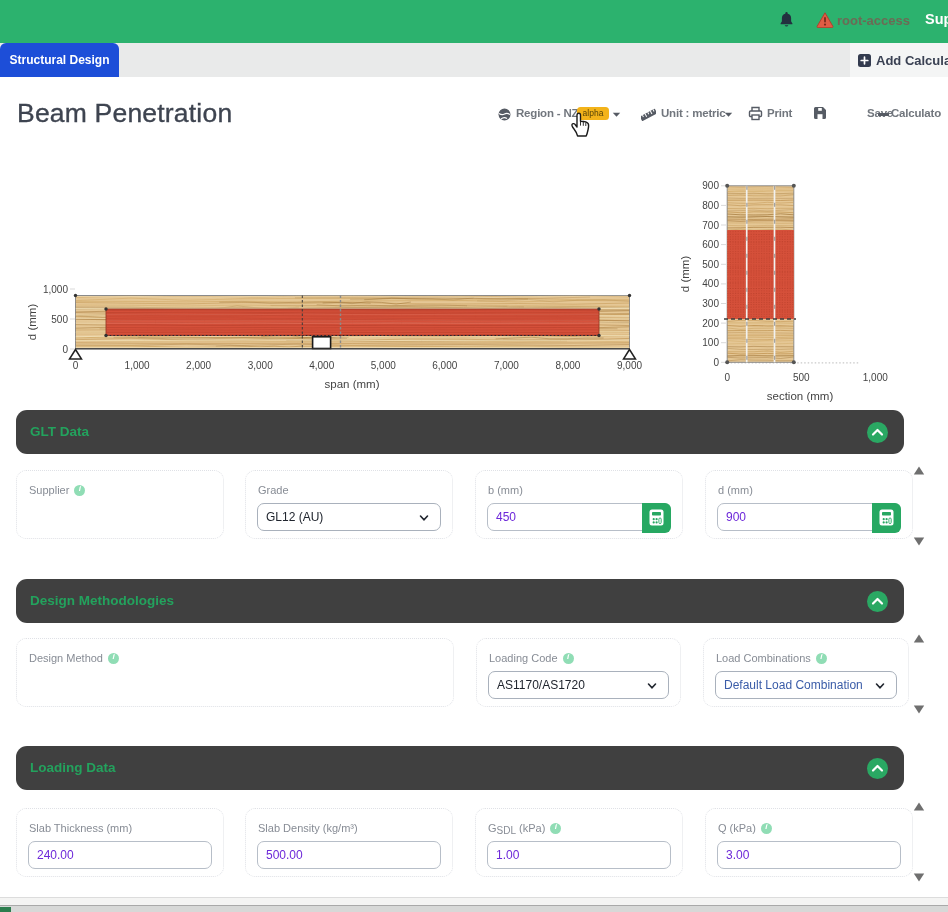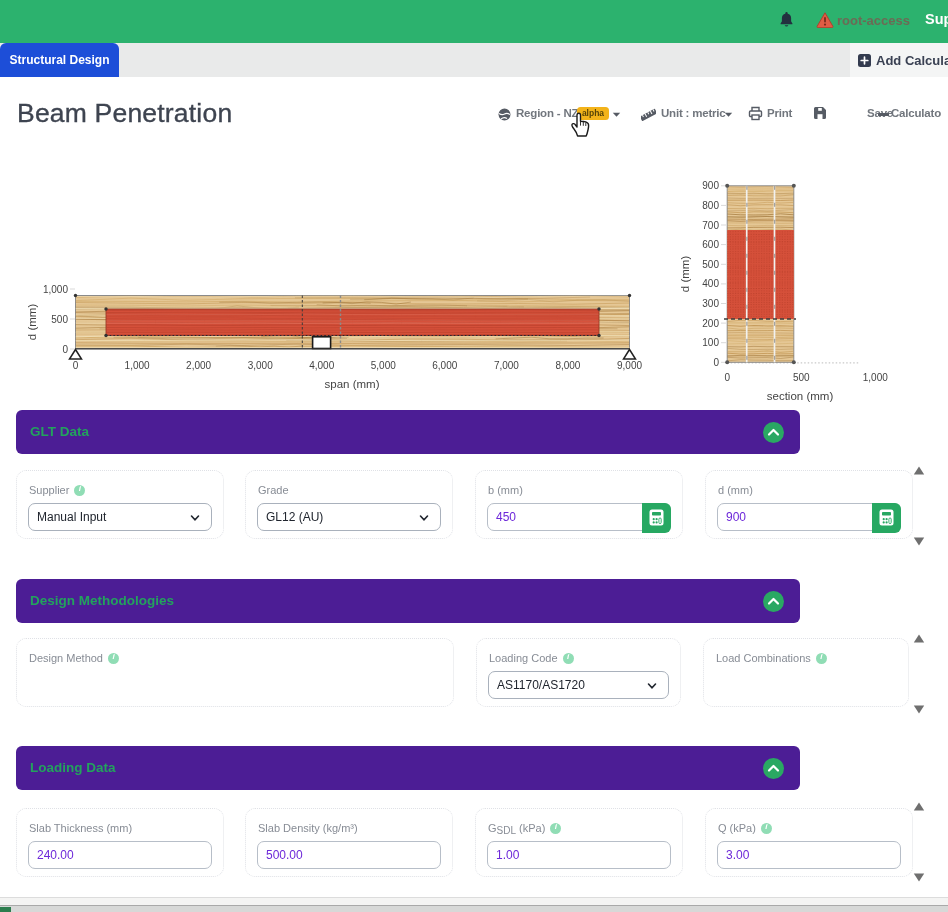--- a/index.html
+++ b/index.html
@@ -2,21 +2,21 @@
 <html><head><meta charset="utf-8"><style>
 *{margin:0;padding:0;box-sizing:border-box;}
 html,body{width:948px;height:912px;overflow:hidden;background:#fff;font-family:"Liberation Sans",sans-serif;}
 .abs{position:absolute;}
 #topbar{position:absolute;left:0;top:0;width:948px;height:43px;background:#2cb26e;}
 #tabbar{position:absolute;left:0;top:43px;width:948px;height:34px;background:#e9eaea;}
 #tabbar .right{position:absolute;left:850px;top:0;width:98px;height:34px;background:#f4f5f5;}
 #tab{position:absolute;left:0;top:0;width:119px;height:34px;background:#1d4ed8;border-radius:6px 6px 0 0;color:#fff;font-size:12px;font-weight:bold;line-height:34px;text-align:center;}
 #heading{position:absolute;left:17px;top:98px;font-size:26.5px;color:#3e4450;letter-spacing:.2px;-webkit-text-stroke:.35px #3e4450;}
 .toolitem{position:absolute;top:107px;height:18px;font-size:11.5px;font-weight:bold;color:#71767d;letter-spacing:-.2px;white-space:nowrap;}
-.band{position:absolute;left:16px;width:784px;height:44px;background:#4c1d95;border-radius:6px;}
+.band{position:absolute;left:16px;width:888px;height:44px;background:#404040;border-radius:11px;}
 .band .t{position:absolute;left:14px;top:14px;font-size:13.5px;font-weight:bold;color:#23a25d;}
 .band .btn{position:absolute;right:16px;top:11.5px;width:21px;height:21px;border-radius:50%;background:#2aa863;}
 .card{position:absolute;background:#fff;border:1px dotted #dfe1e6;border-radius:10px;height:69px;}
 .lbl{position:absolute;left:12px;top:13px;font-size:11px;color:#878c95;}
 .sel{position:absolute;left:11px;right:11px;top:32px;height:28px;border:1px solid #a9b1bc;border-radius:7px;background:#fff;font-size:12px;color:#20252e;line-height:26px;padding-left:8px;}
 .inp{position:absolute;left:11px;right:11px;top:32px;height:28px;border:1px solid #b7bec8;border-radius:7px;background:#fff;font-size:12px;color:#6d28d9;line-height:26px;padding-left:8px;}
 .chev{position:absolute;right:11px;top:8.5px;width:10px;height:10px;}
 .calcbtn{position:absolute;right:-1px;top:-1px;width:29px;height:30px;background:#27a862;border-radius:0 6px 6px 0;}
 .info{display:inline-block;width:11px;height:11px;border-radius:50%;background:#90ddb5;vertical-align:-2px;margin-left:5px;position:relative;}
 .info:after{content:"i";position:absolute;left:0;right:0;top:-1px;text-align:center;font-size:8px;color:#fff;font-weight:bold;font-style:italic;}
@@ -44,21 +44,21 @@
     </svg>
  <div class="abs" style="left:876px;top:10px;font-size:13px;font-weight:bold;color:#3a4153;white-space:nowrap;">Add Calculato</div>
 </div>
 <div id="heading">Beam Penetration</div>
 
 <svg class="abs" style="left:498px;top:108px" width="13" height="13" viewBox="0 0 13 13">
     <circle cx="6.5" cy="6.5" r="6" fill="#565b64"></circle>
     <path d="M1 5.5 Q4 7.5 6.5 6 T12 6.5 M3 11 Q6 8.5 9 10.5" stroke="#fff" stroke-width="1.2" fill="none"></path>
   </svg>
 <div class="toolitem" style="left:516px;">Region - NZ</div>
-<div class="abs" style="left:577px;top:107px;width:32px;height:13px;background:#f3b31a;border-radius:3.5px;color:#574408;font-size:8.5px;font-weight:bold;text-align:center;line-height:13px;">alpha</div>
+<div class="abs" style="left:577px;top:107px;width:32px;height:13px;background:#f3b31a;border-radius:3.5px;color:#574408;font-size:8.5px;font-weight:normal;text-align:center;line-height:13px;">alpha</div>
 <svg class="abs" style="left:612px;top:112px" width="9" height="6" viewBox="0 0 9 6">
     <path d="M.8.8 4.5 4.8 8.2.8z" fill="#565b64"></path>
   </svg>
 <svg class="abs" style="left:569px;top:111px" width="23" height="27" viewBox="0 0 23 27">
     <path d="M8.6 25 C7.8 22.4 6.6 20 5.0 18.0 C3.4 16.0 2.4 14.1 3.2 13.1 C3.9 12.2 5.5 12.6 6.5 14.0 L8.0 16.1 V4.2 C8.0 3.0 8.8 2.2 9.8 2.2 C10.8 2.2 11.5 3.0 11.5 4.2 V10.3 C14.7 10.4 18.4 11.3 19.2 12.7 C19.9 13.9 19.6 16.3 19.1 18.5 C18.7 20.4 18.0 23.2 17.2 25 Z" fill="#fff" stroke="#1c1c1c" stroke-width="1.4" stroke-linejoin="round"></path>
     <path d="M11.5 10.5 V14.6 M14.3 10.8 V14.8 M16.8 11.5 V15" stroke="#1c1c1c" stroke-width="0.9" fill="none"></path>
   </svg>
 <svg class="abs" style="left:641px;top:108px" width="15" height="13" viewBox="0 0 15 13">
     <g transform="rotate(-28 7 7)">
       <rect x="-1" y="4.5" width="17" height="5.4" rx="1" fill="#565b64"></rect>
@@ -391,23 +391,20 @@
 </svg>
 
 <div class="band" style="top:410px;">
     <div class="t">GLT Data</div>
     <div class="btn"><svg width="21" height="21" viewBox="0 0 21 21">
         <path d="M6 12.5 10.5 8 15 12.5" stroke="#fff" stroke-width="2.2" fill="none" stroke-linecap="round" stroke-linejoin="round"></path>
       </svg></div>
   </div>
 <div class="card" style="left:16px;top:470px;width:208px;">
   <div class="lbl">Supplier<span class="info"></span></div>
-  <div class="sel">Manual Input<svg class="chev" viewBox="0 0 10 10">
-        <path d="M1.5 3 5 6.8 8.5 3" stroke="#20252e" stroke-width="1.6" fill="none" stroke-linecap="round"></path>
-      </svg></div>
 </div>
 <div class="card" style="left:245px;top:470px;width:208px;">
   <div class="lbl">Grade</div>
   <div class="sel">GL12 (AU)<svg class="chev" viewBox="0 0 10 10">
         <path d="M1.5 3 5 6.8 8.5 3" stroke="#20252e" stroke-width="1.6" fill="none" stroke-linecap="round"></path>
       </svg></div>
 </div>
 <div class="card" style="left:475px;top:470px;width:208px;">
   <div class="lbl">b (mm)</div>
   <div class="inp">450<div class="calcbtn">
@@ -457,20 +454,23 @@
   <div class="lbl">Design Method<span class="info"></span></div>
 </div>
 <div class="card" style="left:476px;top:638px;width:205px;">
   <div class="lbl">Loading Code<span class="info"></span></div>
   <div class="sel">AS1170/AS1720<svg class="chev" viewBox="0 0 10 10">
         <path d="M1.5 3 5 6.8 8.5 3" stroke="#20252e" stroke-width="1.6" fill="none" stroke-linecap="round"></path>
       </svg></div>
 </div>
 <div class="card" style="left:703px;top:638px;width:206px;">
   <div class="lbl">Load Combinations<span class="info"></span></div>
+  <div class="sel" style="color:#3a5ca8;">Default Load Combination<svg class="chev" viewBox="0 0 10 10">
+        <path d="M1.5 3 5 6.8 8.5 3" stroke="#20252e" stroke-width="1.6" fill="none" stroke-linecap="round"></path>
+      </svg></div>
 </div>
 <svg class="sarrow" style="top:633px" viewBox="0 0 15 12">
     <path d="M7.5 1 14 11 H1z" fill="#6f6f6f"></path>
   </svg>
 <svg class="sarrow" style="top:704px" viewBox="0 0 15 12">
     <path d="M7.5 11 1 1 H14z" fill="#6f6f6f"></path>
   </svg>
 
 <div class="band" style="top:746px;">
     <div class="t">Loading Data</div>

